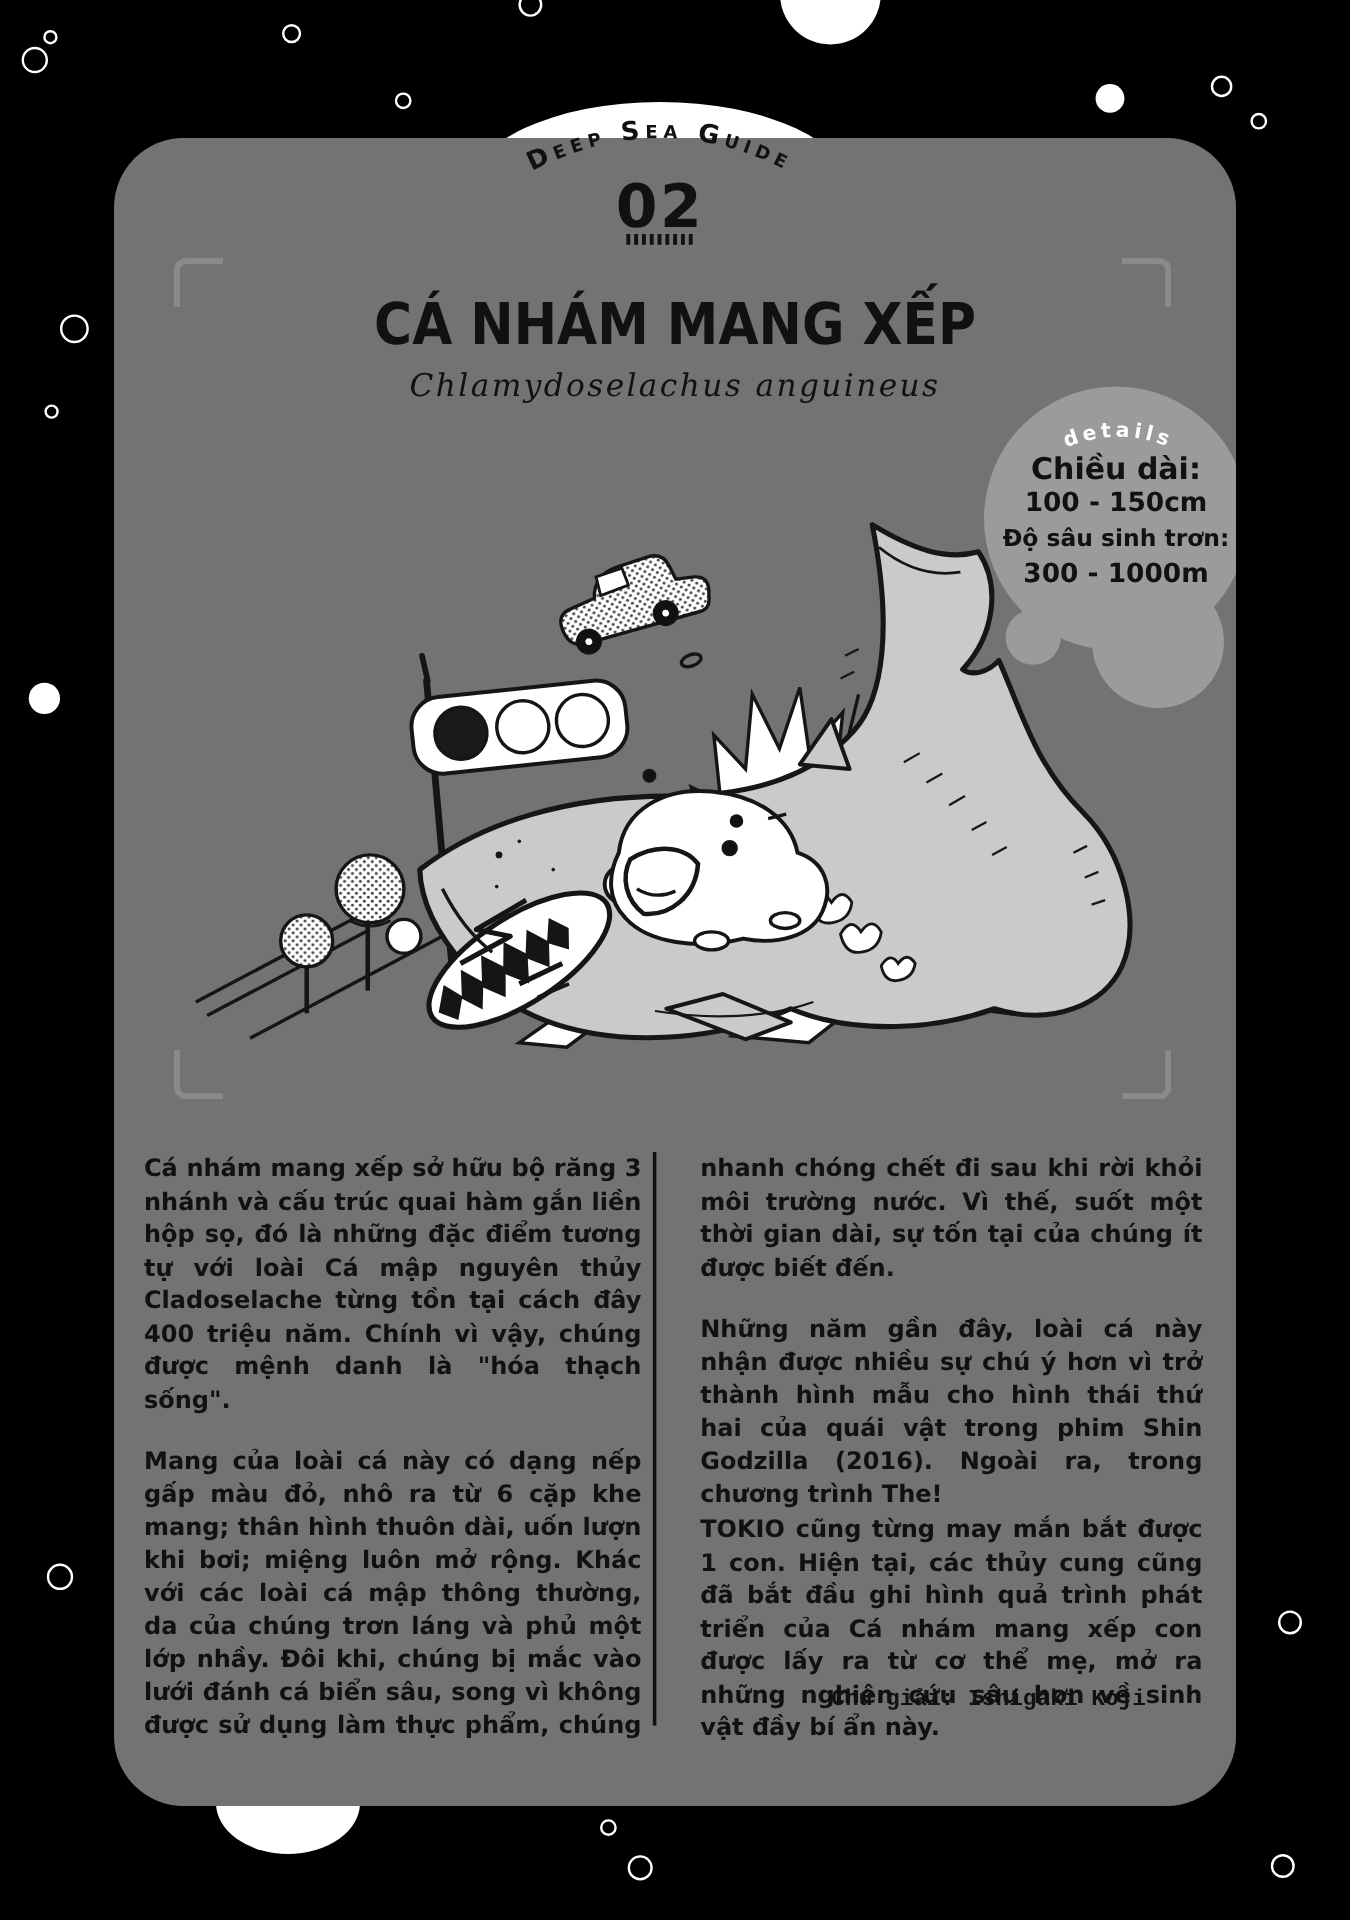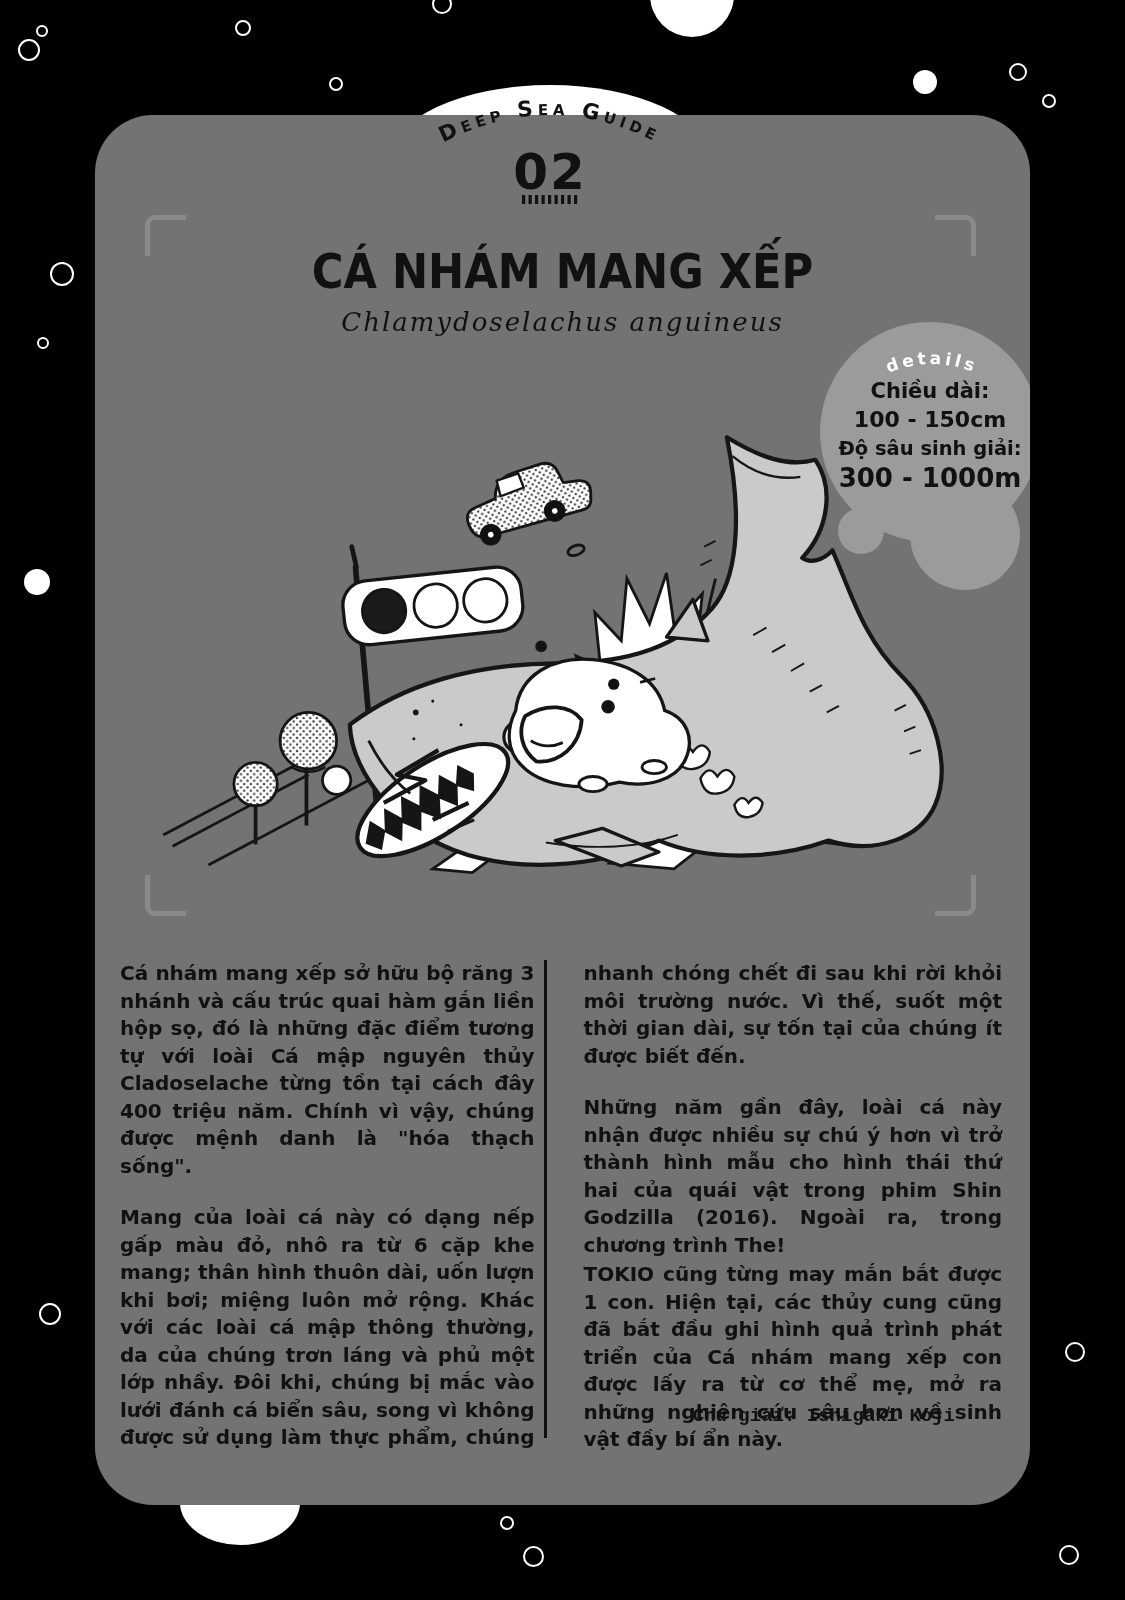--- a/index.html
+++ b/index.html
@@ -25,24 +25,24 @@
          font-size:48px;font-weight:800;letter-spacing:0px;transform:scaleX(.9);white-space:nowrap;}
   .subtitle{position:absolute;left:0;top:192px;width:935px;text-align:center;
             font-family:"DejaVu Serif",serif;font-style:italic;font-size:26px;letter-spacing:2px;}
   
   .blob{position:absolute;background:#9b9b9b;border-radius:50%;}
   .blob.b1{left:725px;top:207px;width:220px;height:220px;}
   .blob.b2{left:815px;top:365px;width:110px;height:110px;}
   .blob.b3{left:743px;top:393px;width:46px;height:46px;}
   .details-arc{position:absolute;left:737px;top:214px;width:200px;height:64px;}
   .details-rows{position:absolute;left:722px;top:262px;width:226px;text-align:center;font-weight:700;white-space:nowrap;}
-  .details-rows .r1{font-size:21px;line-height:28px;}
+  .details-rows .r1{font-size:25px;line-height:28px;}
   .details-rows .v1{font-size:22px;line-height:29px;}
   .details-rows .r2{font-size:19.5px;line-height:30px;}
-  .details-rows .v2{font-size:26px;line-height:29px;}
+  .details-rows .v2{font-size:22px;line-height:29px;}
   
   .illus{position:absolute;left:55px;top:270px;width:820px;height:505px;}
   
   .cols{position:absolute;left:25px;top:845px;width:882px;display:flex;}
   .colL{width:420px;}
   .colR{width:424px;padding-left:37px;}
   .cols p{margin:0 0 24px 0;font-size:20px;line-height:27.5px;font-weight:700;
           text-align:justify;}
   .cols p.flast{text-align-last:justify;margin-top:17px;}
   .divider{width:0;border-left:3px solid #111;margin-left:9px;height:478px;}
@@ -94,21 +94,21 @@
     <defs>
         <path id="arcD" d="M 30 58 Q 100 12 170 58"></path>
       </defs>
     <text fill="#fff" font-size="17" font-weight="600" letter-spacing="3.5">
       <textPath href="#arcD" startOffset="50%" text-anchor="middle">details</textPath>
     </text>
   </svg>
   <div class="details-rows">
     <div class="r1">Chiều dài:</div>
     <div class="v1">100 - 150cm</div>
-    <div class="r2">Độ sâu sinh giải:</div>
+    <div class="r2">Độ sâu sinh trơn:</div>
     <div class="v2">300 - 1000m</div>
   </div>
 
   <svg class="illus" viewBox="0 0 870 505">
     <defs>
       <pattern id="dotPat" width="7" height="7" patternUnits="userSpaceOnUse">
         <rect width="7" height="7" fill="#fff"></rect>
         <circle cx="2" cy="2" r="1.3" fill="#444"></circle>
         <circle cx="5.5" cy="5.5" r="1.3" fill="#444"></circle>
       </pattern>

